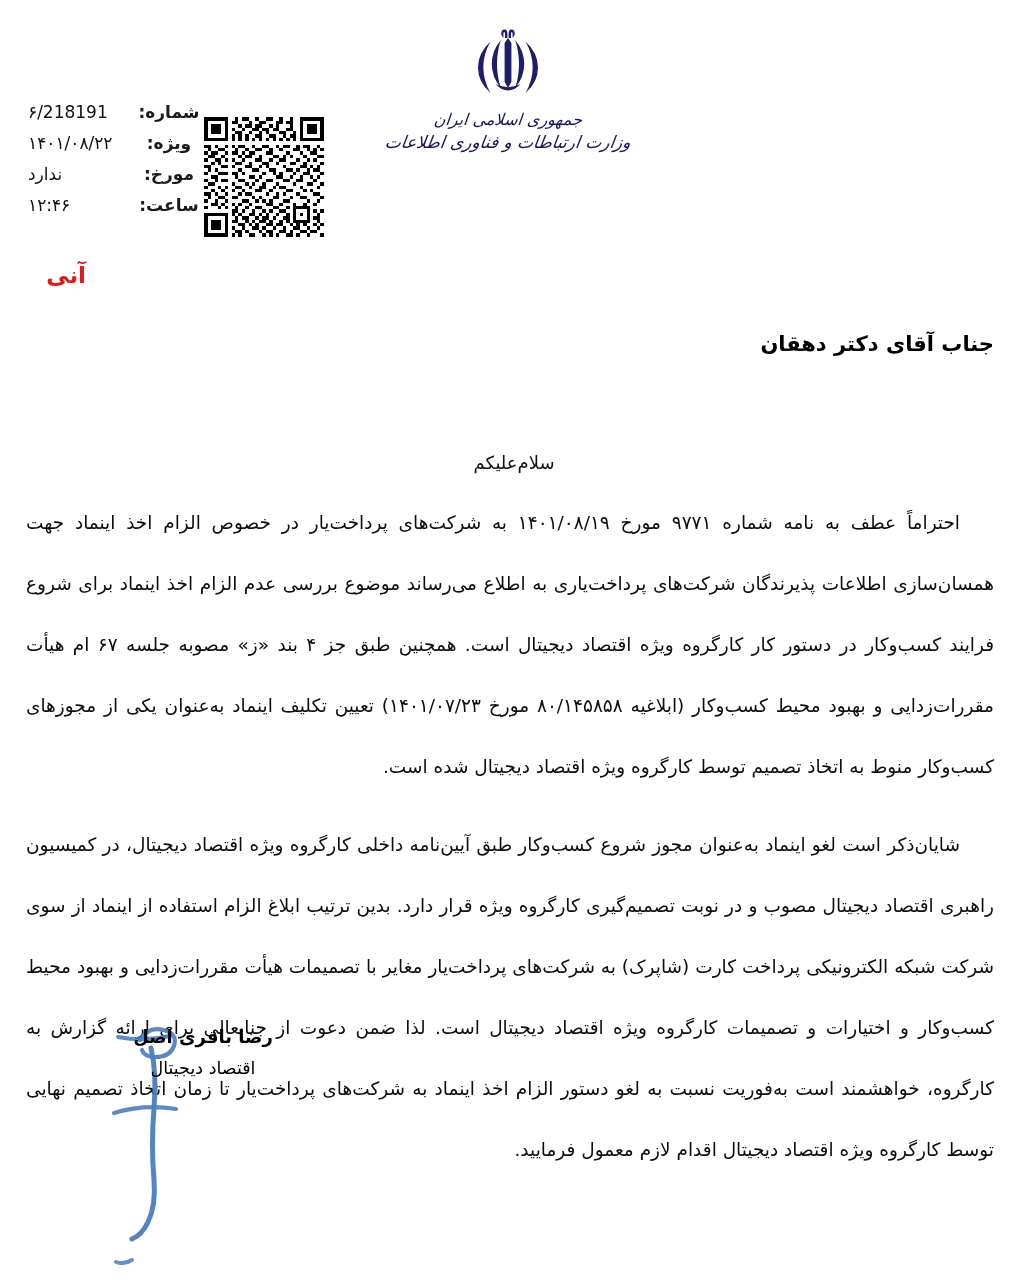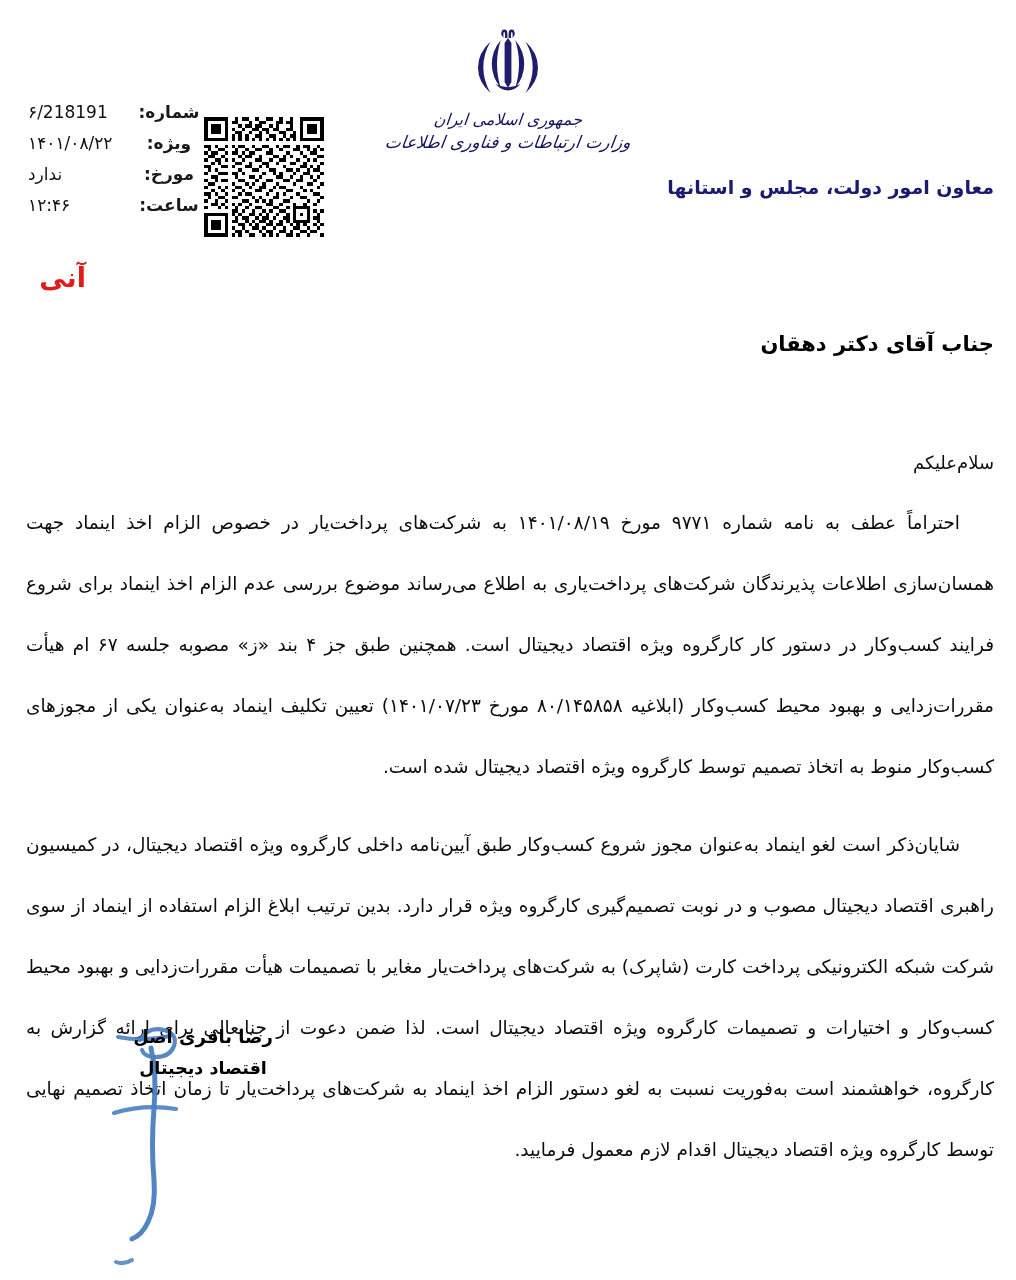--- a/index.html
+++ b/index.html
@@ -115,21 +115,21 @@
     color: #1a1a6e;
     letter-spacing: 0px;
     direction: rtl;
   }
 
   
   .urgent {
     position: absolute;
     top: 262px;
     right: 930px;
-    font-size: 27px;
+    font-size: 23px;
     font-weight: bold;
     color: #e01b1b;
     direction: rtl;
   }
 
   
   .recipient {
     position: absolute;
     top: 332px;
     right: 22px;
@@ -149,21 +149,21 @@
     font-weight: bold;
     letter-spacing: -0.2px;
   }
 
   
   .salutation {
     position: absolute;
     top: 452px;
     right: 22px;
     width: 960px;
-    text-align: right;
+    text-align: center;
     direction: rtl;
     font-size: 18px;
     color: #111111;
   }
 
   
   .body-text {
     position: absolute;
     top: 492px;
     right: 22px;
@@ -202,21 +202,21 @@
     letter-spacing: -0.2px;
   }
   .sign-role1 {
     font-size: 17.5px;
     font-weight: bold;
     letter-spacing: -0.3px;
     line-height: 25px;
   }
   .sign-role2 {
     font-size: 17.5px;
-    font-weight: bold;
+    font-weight: normal;
     letter-spacing: -0.3px;
     line-height: 25px;
   }
 
   .signature-mark {
     position: absolute;
     top: 1010px;
     left: 96px;
     width: 160px;
     height: 265px;
@@ -332,21 +332,20 @@
           <path d="M9 31h2v1h-2zM13 31h1v1h-1zM15 31h1v1h-1zM17 31h2v1h-2zM20 31h1v1h-1zM23 31h1v1h-1zM25 31h1v1h-1zM34 31h1v1h-1z"></path>
           <path d="M11 32h2v1h-2zM14 32h1v1h-1zM16 32h1v1h-1zM19 32h2v1h-2zM22 32h2v1h-2zM26 32h1v1h-1zM28 32h1v1h-1zM30 32h1v1h-1zM33 32h1v1h-1zM35 32h1v1h-1z"></path>
           <path d="M9 33h1v1h-1zM12 33h1v1h-1zM15 33h2v1h-2zM18 33h1v1h-1zM21 33h1v1h-1zM24 33h1v1h-1zM27 33h2v1h-2zM31 33h1v1h-1zM34 33h1v1h-1z"></path>
           <path d="M10 34h2v1h-2zM13 34h1v1h-1zM17 34h1v1h-1zM19 34h2v1h-2zM23 34h2v1h-2zM26 34h1v1h-1zM29 34h2v1h-2zM32 34h2v1h-2z"></path>
           <path d="M9 35h1v1h-1zM11 35h1v1h-1zM14 35h2v1h-2zM18 35h1v1h-1zM20 35h1v1h-1zM22 35h1v1h-1zM25 35h2v1h-2zM28 35h1v1h-1zM31 35h1v1h-1zM35 35h1v1h-1z"></path>
         </g>
       </svg>
     </div>
   </div>
 
-  <div class="dept-title">معاون امور دولت، مجلس و استانها</div>
 
   <div class="urgent">آنی</div>
 
   <div class="recipient">
     <div class="r1">جناب آقای دکتر دهقان</div>
   </div>
 
   <div class="salutation">سلام‌علیکم</div>
 
   <div class="body-text">

